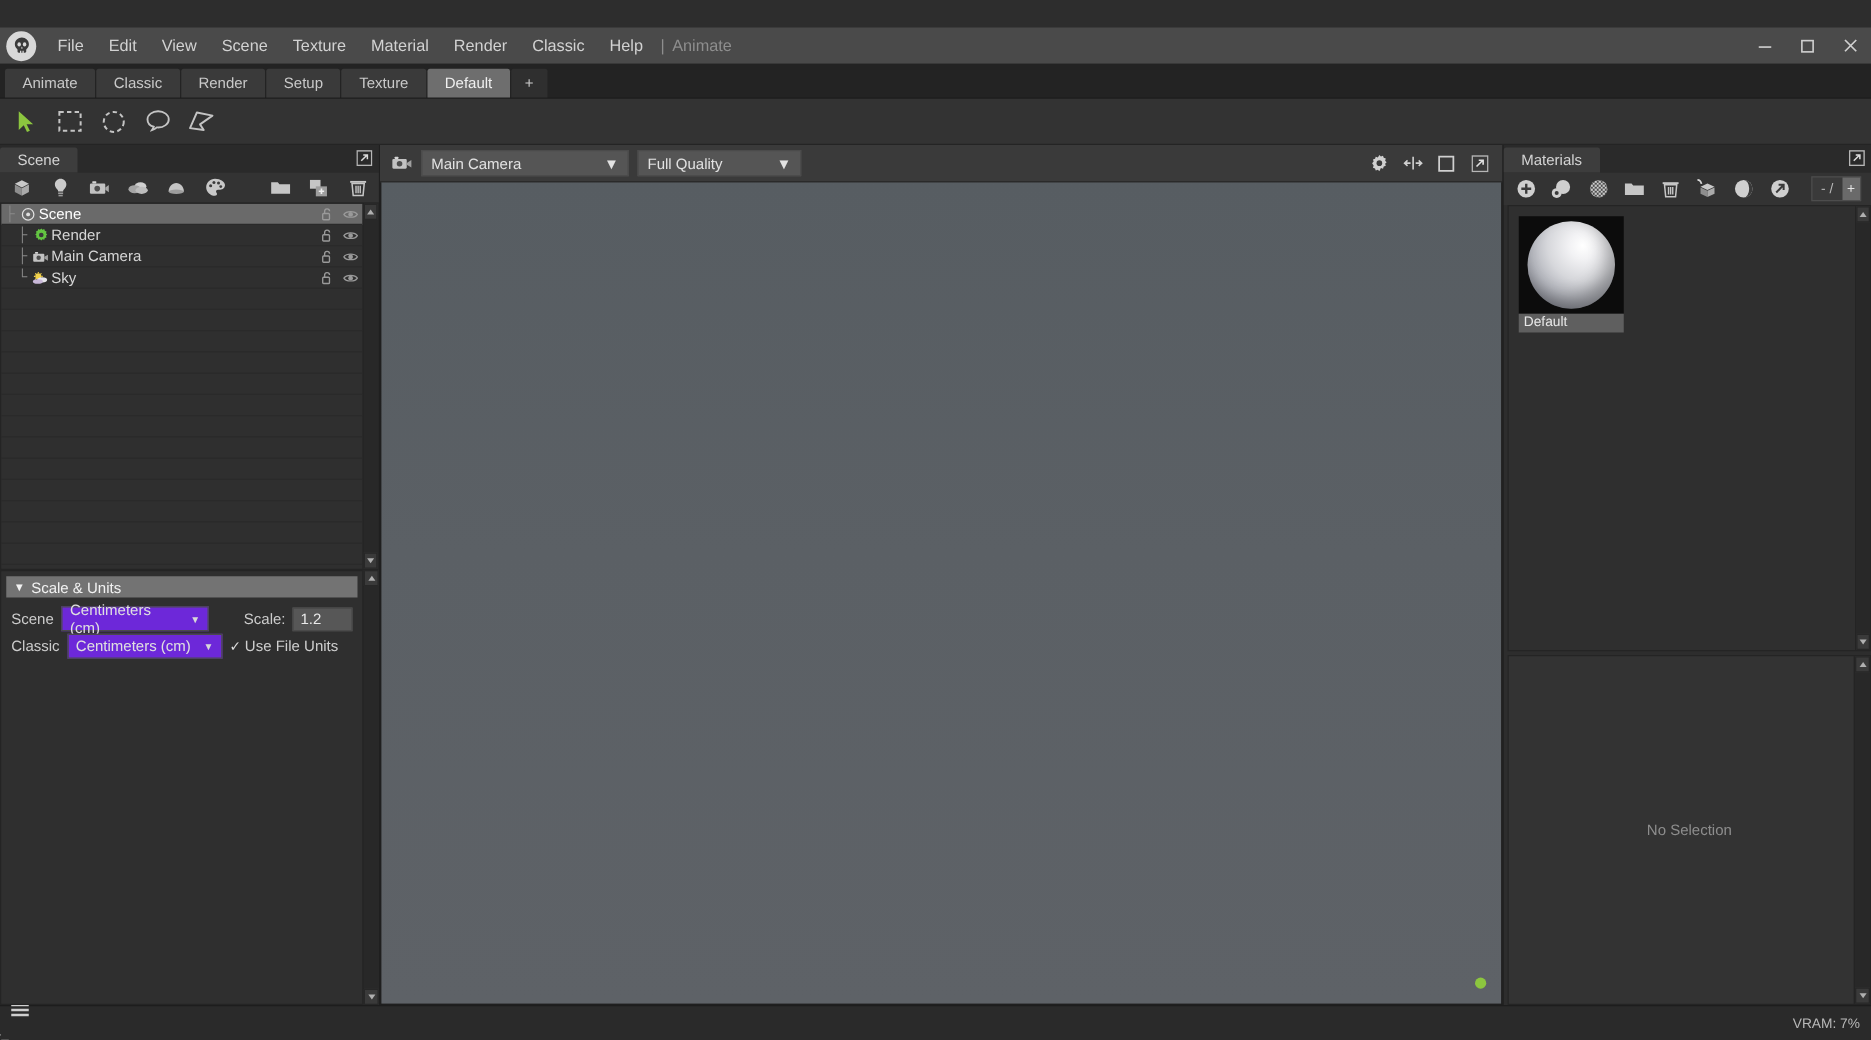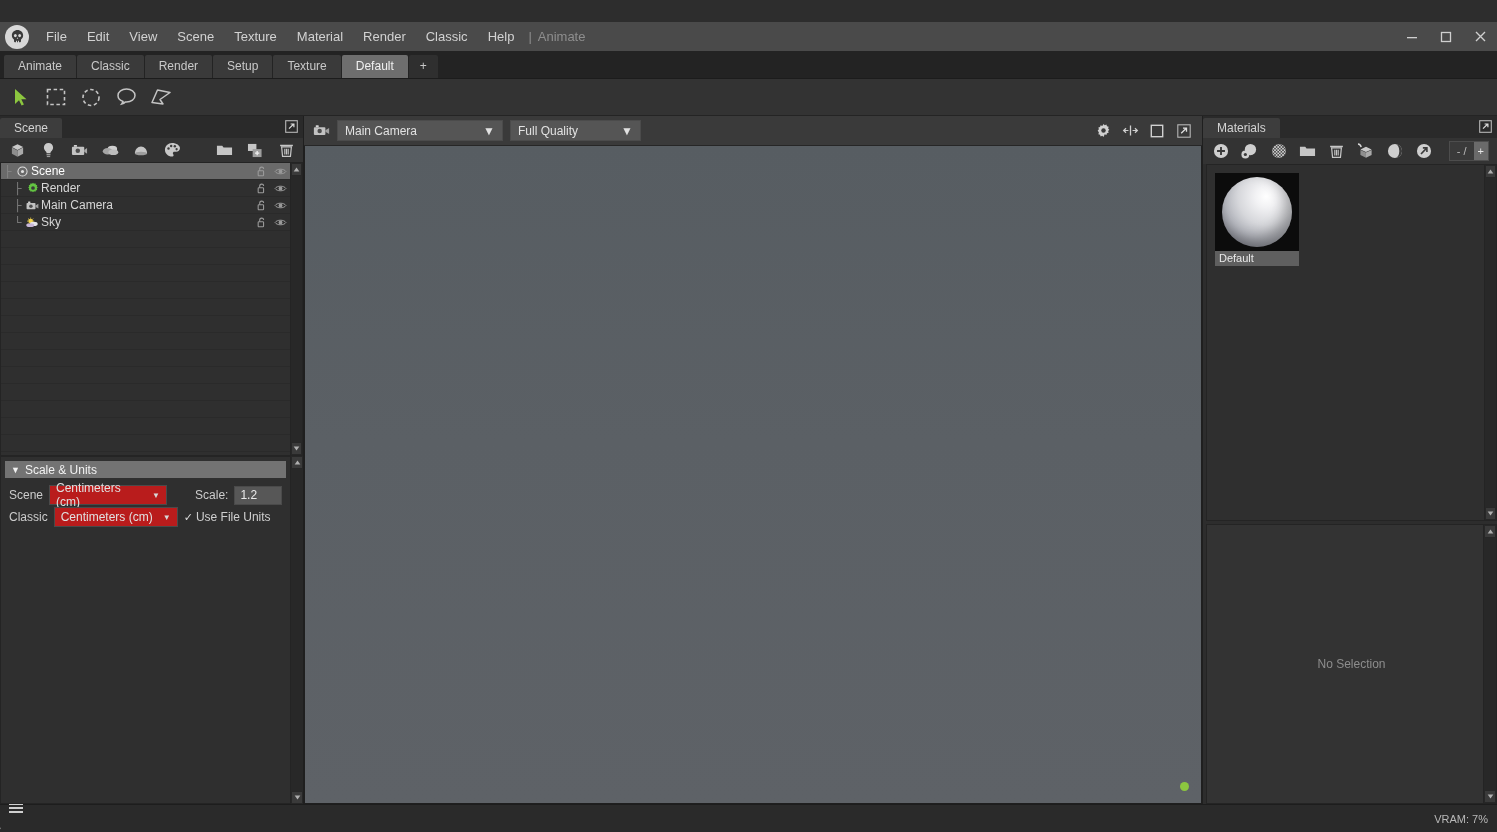--- a/index.html
+++ b/index.html
@@ -140,21 +140,21 @@
   }
   .group-header {
     height: 17px; background: #737373; color: #f2f2f2; font-size: 12px;
     display:flex; align-items:center; padding-left: 6px; margin: 4px 4px 0 4px;
   }
   .group-header .caret { margin-right: 5px; font-size: 9px; }
   .group-body { padding: 6px 8px; }
   .prow { display:flex; align-items:center; height: 22px; gap: 6px; }
   .plabel { color: #cccccc; font-size: 12px; }
   .dropdown {
-    background: #b91c1c; color: #e0e0e0; font-size: 12px;
+    background: #6d28d9; color: #e0e0e0; font-size: 12px;
     height: 18px; display:flex; align-items:center; padding: 0 6px;
     border: 1px solid #4a4a4a; min-width: 90px; justify-content:space-between; gap:10px;
   }
   .dropdown .dd-caret { font-size: 8px; color:#d8d8d8; }
   .numfield {
     background: #575757; color: #eaeaea; font-size: 12px; height: 17px;
     display:flex; align-items:center; padding: 0 5px; width: 42px;
     border: 1px solid #4a4a4a;
   }
   .checkline { display:flex; align-items:center; gap:3px; color:#cfcfcf; font-size:12px; }

